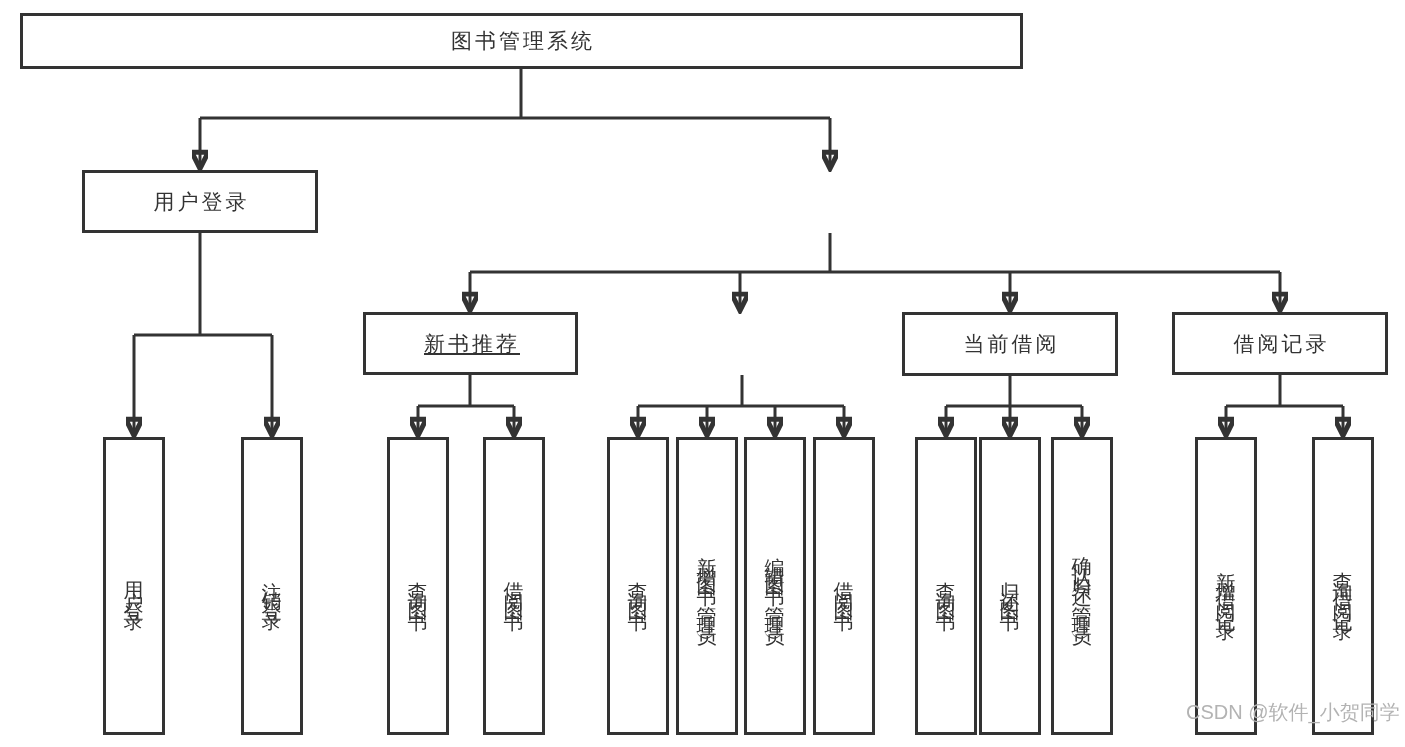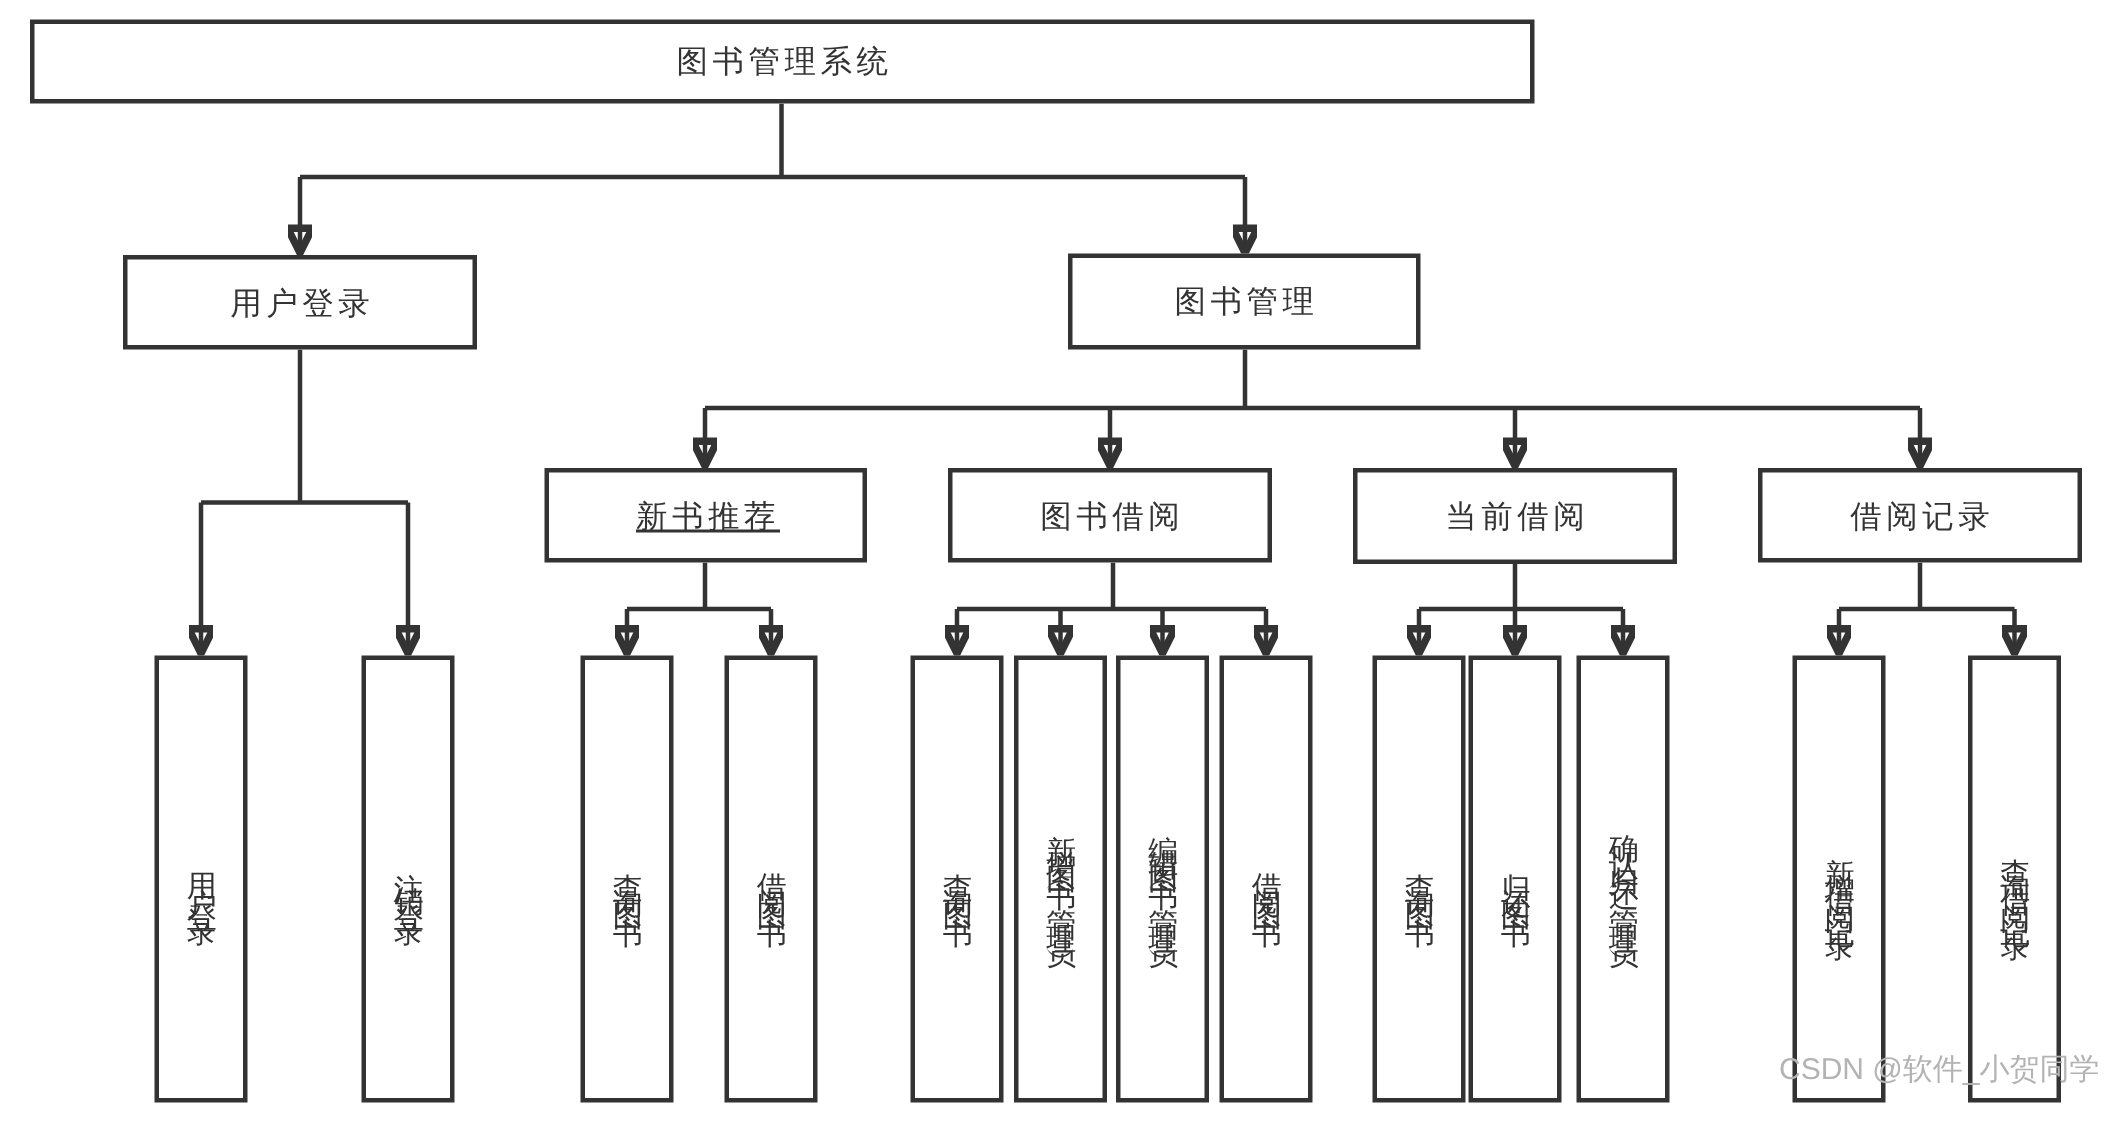--- a/index.html
+++ b/index.html
@@ -131,30 +131,24 @@
     </g>
   </svg>
 
   <div class="node" style="left:20px; top:13px; width:1003px; height:56px;">
     <span class="h-label">图书管理系统</span>
   </div>
 
   <div class="node" style="left:82px; top:170px; width:236px; height:63px;">
     <span class="h-label">用户登录</span>
   </div>
-  <div class="node" style="left:712px; top:169px; width:235px; height:64px;">
-    <span class="h-label">图书管理</span>
-  </div>
 
   <div class="node" style="left:363px; top:312px; width:215px; height:63px;text-decoration:underline;">
     <span class="h-label">新书推荐</span>
   </div>
-  <div class="node" style="left:632px; top:312px; width:216px; height:63px;">
-    <span class="h-label">图书借阅</span>
-  </div>
   <div class="node" style="left:1172px; top:312px; width:216px; height:63px;">
     <span class="h-label">借阅记录</span>
   </div>
   <div class="node" style="left:902px; top:312px; width:216px; height:64px;">
     <span class="h-label">当前借阅</span>
   </div>
 
   <div class="node leaf" style="left:103px;">
     <span class="vtext">用户登录</span>
   </div>

